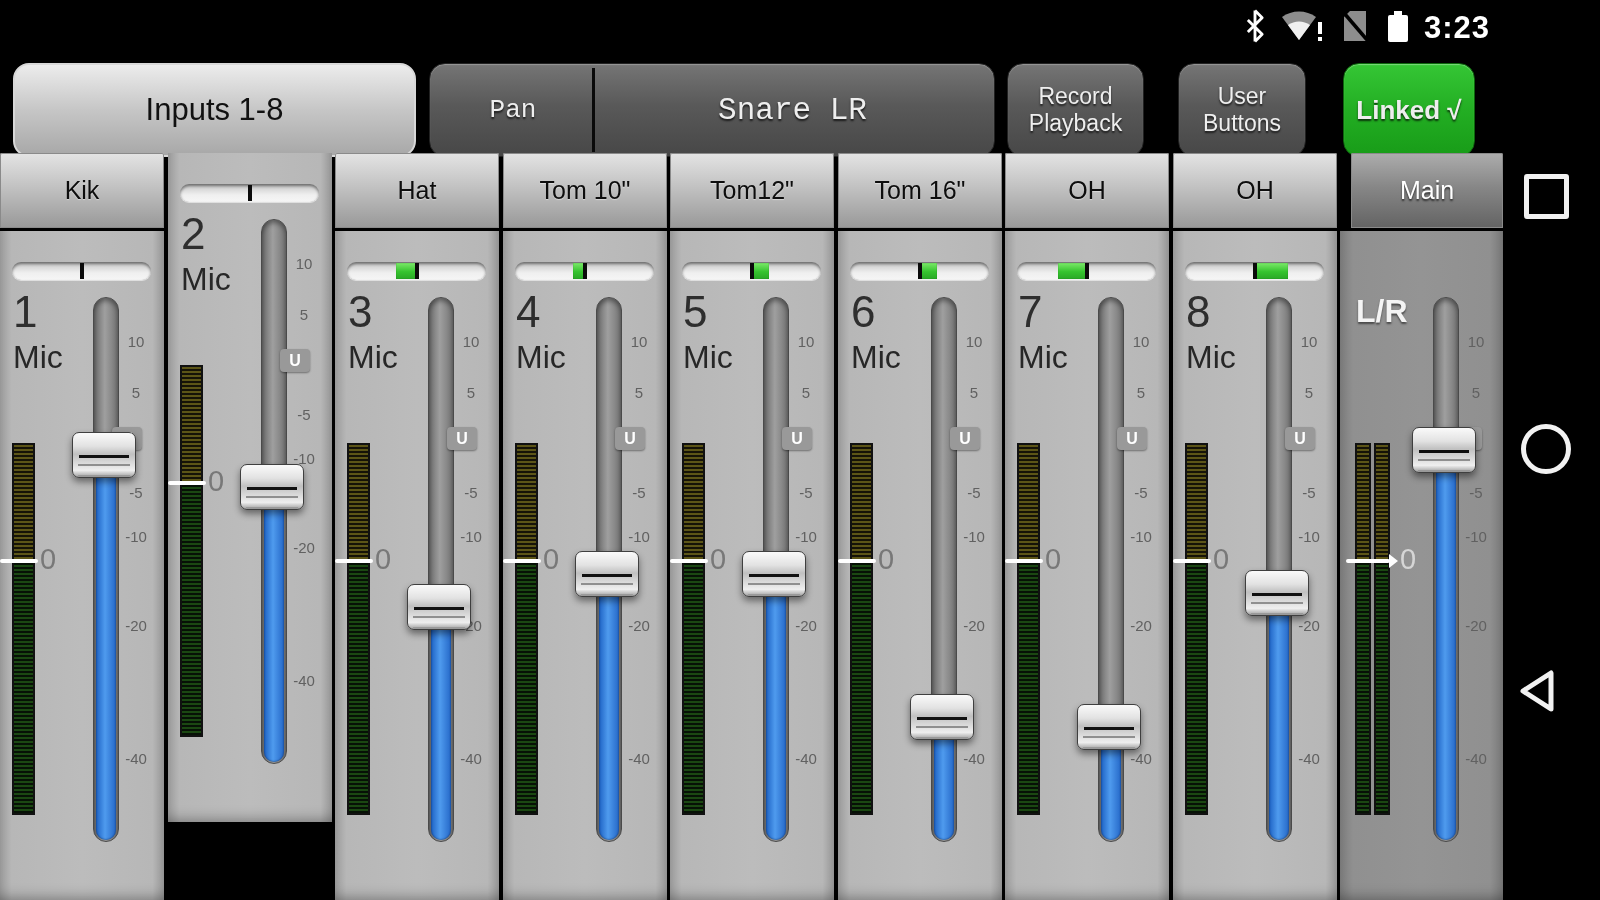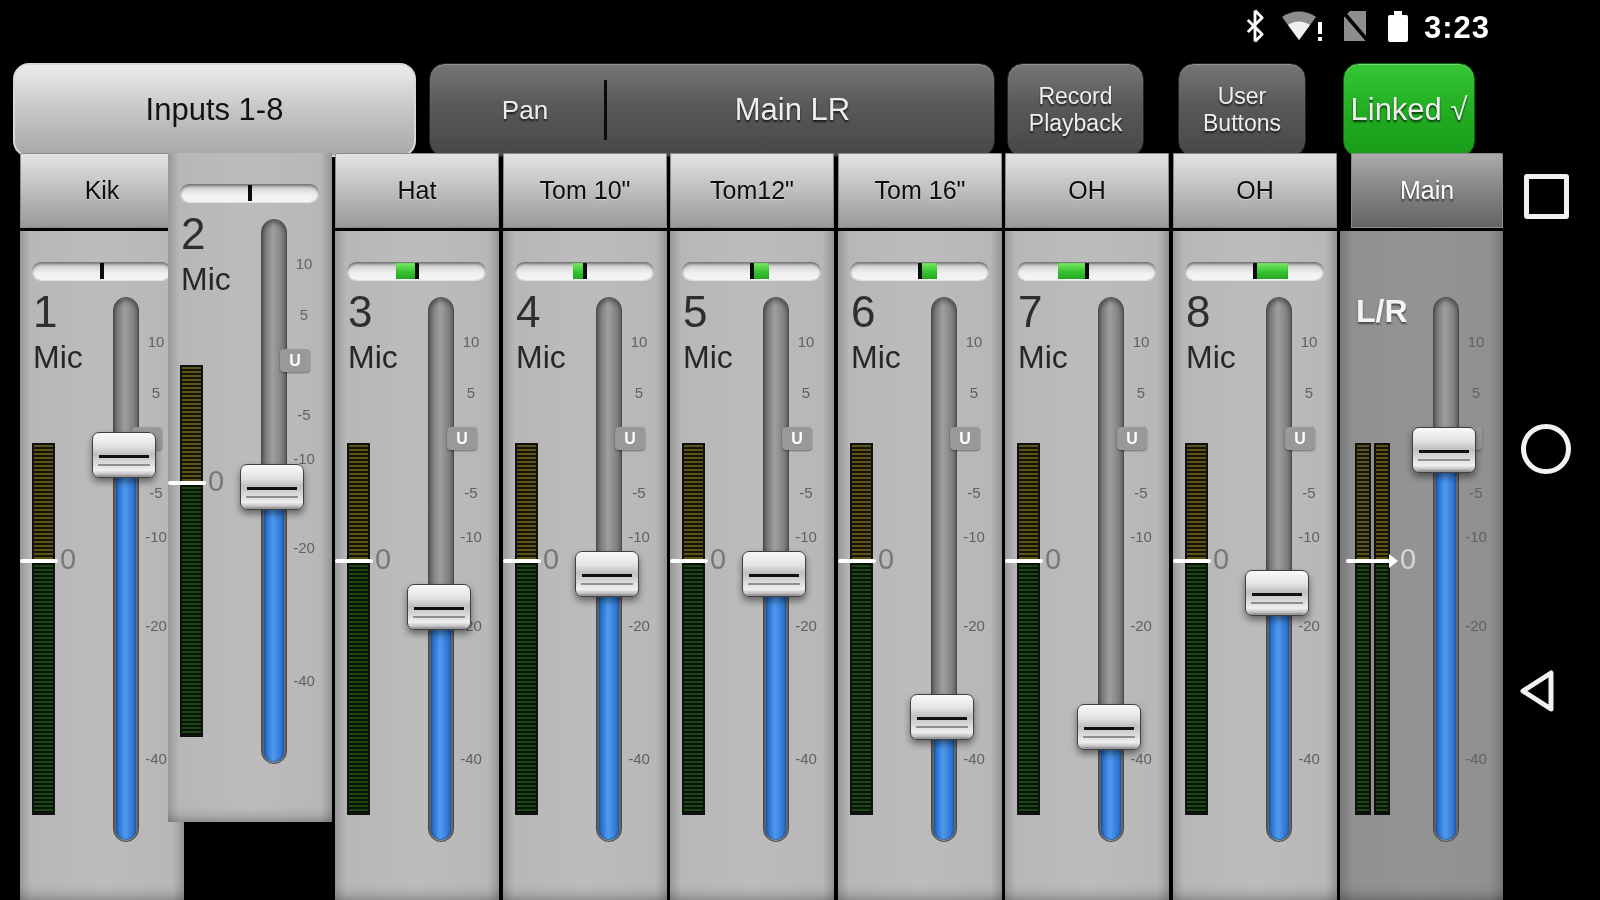--- a/index.html
+++ b/index.html
@@ -14,32 +14,32 @@
   
   .toolbar{position:absolute;left:0;top:55px;width:1600px;height:97px;background:#000;}
   .tb-btn{position:absolute;top:8px;height:94px;border-radius:16px;display:flex;align-items:center;
           justify-content:center;box-sizing:border-box;color:#eee;
           text-shadow:0 2px 2px rgba(0,0,0,.7);cursor:default;}
   .tb-light{left:13px;width:403px;background:linear-gradient(#ececec,#c6c6c6 50%,#a8a8a8);
           border:2px solid #d8d8d8;color:#111;font-size:31px;text-shadow:none;
           box-shadow:0 2px 4px rgba(0,0,0,.6);}
   .tb-group{left:429px;width:566px;background:linear-gradient(#757575,#595959 45%,#474747);
           border:1px solid #222;box-shadow:inset 0 1px 1px rgba(255,255,255,.25),0 2px 3px rgba(0,0,0,.6);
-          padding:16px;display:flex;align-items:stretch;}
+          padding:4px;display:flex;align-items:stretch;font-family:Liberation Mono, monospace;}
   .tb-seg{display:flex;align-items:center;justify-content:center;}
   .tb-seg-pan{width:158px;border-right:3px solid #0a0a0a;font-size:26px;}
   .tb-seg-main{flex:1;font-size:31px;}
   .tb-dark{background:linear-gradient(#757575,#595959 45%,#474747);border:1px solid #222;
           box-shadow:inset 0 1px 1px rgba(255,255,255,.25),0 2px 3px rgba(0,0,0,.6);
           font-size:23px;line-height:27px;text-align:center;flex-direction:column;}
   .tb-record{left:1007px;width:137px;}
   .tb-user{left:1178px;width:128px;}
   .tb-linked{left:1343px;width:132px;background:linear-gradient(#35c635,#23ae23 50%,#189c18);
-          border:1px solid #0c660c;font-size:31px;
-          box-shadow:inset 0 1px 1px rgba(255,255,255,.35),0 2px 3px rgba(0,0,0,.6);}
+          border:1px solid #0c660c;font-size:26px;
+          box-shadow:inset 0 1px 1px rgba(255,255,255,.35),0 2px 3px rgba(0,0,0,.6);font-weight:bold;}
 
   
   .mixer{position:absolute;left:0;top:153px;width:1505px;height:747px;}
   .channel{position:absolute;top:0;height:747px;}
   .ch-header{height:75px;border-bottom:3px solid #000;border-radius:2px;
           background:linear-gradient(#e4e4e4,#c2c2c2 45%,#989898);
           display:flex;align-items:center;justify-content:center;
           font-size:25px;color:#0d0d0d;text-shadow:0 1px 1px rgba(255,255,255,.45);
           box-shadow:inset 0 0 0 1px #8a8a8a;}
   .channel.main .ch-header{background:linear-gradient(#adadad,#878787 45%,#636363);
@@ -141,35 +141,35 @@
         </svg>
       </span>
       <span class="sb-time">3:23</span>
     </div>
   </div>
 
   <div class="toolbar">
     <div class="tb-btn tb-light">Inputs 1-8</div>
     <div class="tb-btn tb-group">
       <div class="tb-seg tb-seg-pan">Pan</div>
-      <div class="tb-seg tb-seg-main">Main LR</div>
+      <div class="tb-seg tb-seg-main">Snare LR</div>
     </div>
     <div class="tb-btn tb-dark tb-user">
       <span>User</span>
       <span>Buttons</span>
     </div>
     <div class="tb-btn tb-dark tb-record">
       <span>Record</span>
       <span>Playback</span>
     </div>
     <div class="tb-btn tb-linked">Linked √</div>
   </div>
 
   <div class="mixer" id="mixer">
-      <div class="channel" style="left: 0px; width: 164px; padding-left: 20px;">
+      <div class="channel" style="left: 0px; width: 164px;">
     <div class="ch-header">
       <span class="ch-header-label">Kik</span>
     </div>
     <div class="ch-body">
       <div class="pan">
 
         <div class="pan-tick"></div>
       </div>
       <div class="ch-num">1</div>
       <div class="ch-type">Mic</div>

